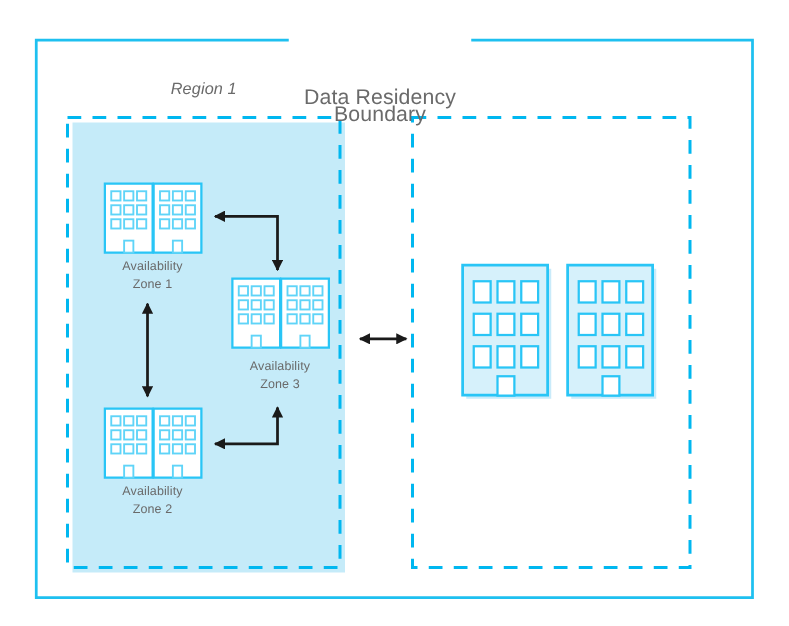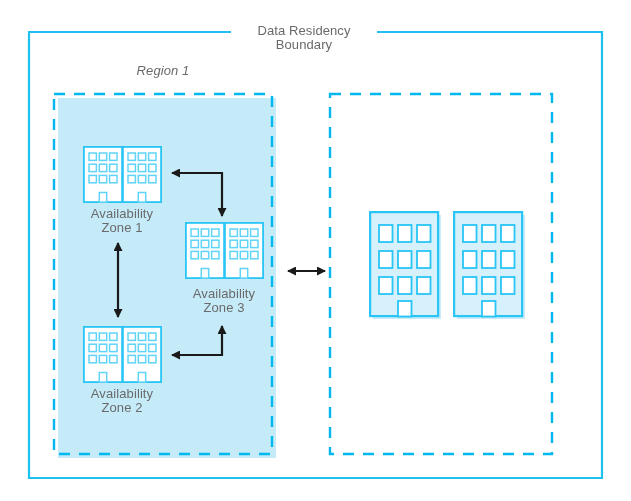--- a/index.html
+++ b/index.html
@@ -5,30 +5,30 @@
   html,body{margin:0;padding:0;background:#ffffff;}
   body{
     width:631px;height:501px;position:relative;overflow:hidden;
     font-family:"Liberation Sans","DejaVu Sans",sans-serif;
     color:#666666;
   }
   #stage{position:absolute;left:0;top:0;width:631px;height:501px;}
   svg{display:block;}
   .lbl{
     position:absolute;
-    font-size:13px;
+    font-size:10px;
     color:#6a6a6a;
     text-align:center;
     line-height:14px;
     white-space:pre-line;
     letter-spacing:0.1px;
     user-select:none;
   }
   .region-lbl{font-size:13px;color:#6a6a6a;font-style:italic;}
-  .title-lbl{font-size:13px;color:#6a6a6a;}
+  .title-lbl{font-size:17px;color:#6a6a6a;margin-top:47px;}
 </style>
 </head>
 <body>
 
 <div id="stage">
 
   <svg width="631" height="501" viewBox="0 0 631 501">
     <defs>
       <marker id="ah-left" markerWidth="9" markerHeight="9" refX="8" refY="4.5" orient="auto" markerUnits="userSpaceOnUse">
         <path d="M8,0 L8,9 L0,4.5 z" fill="#1a1a1a"></path>

